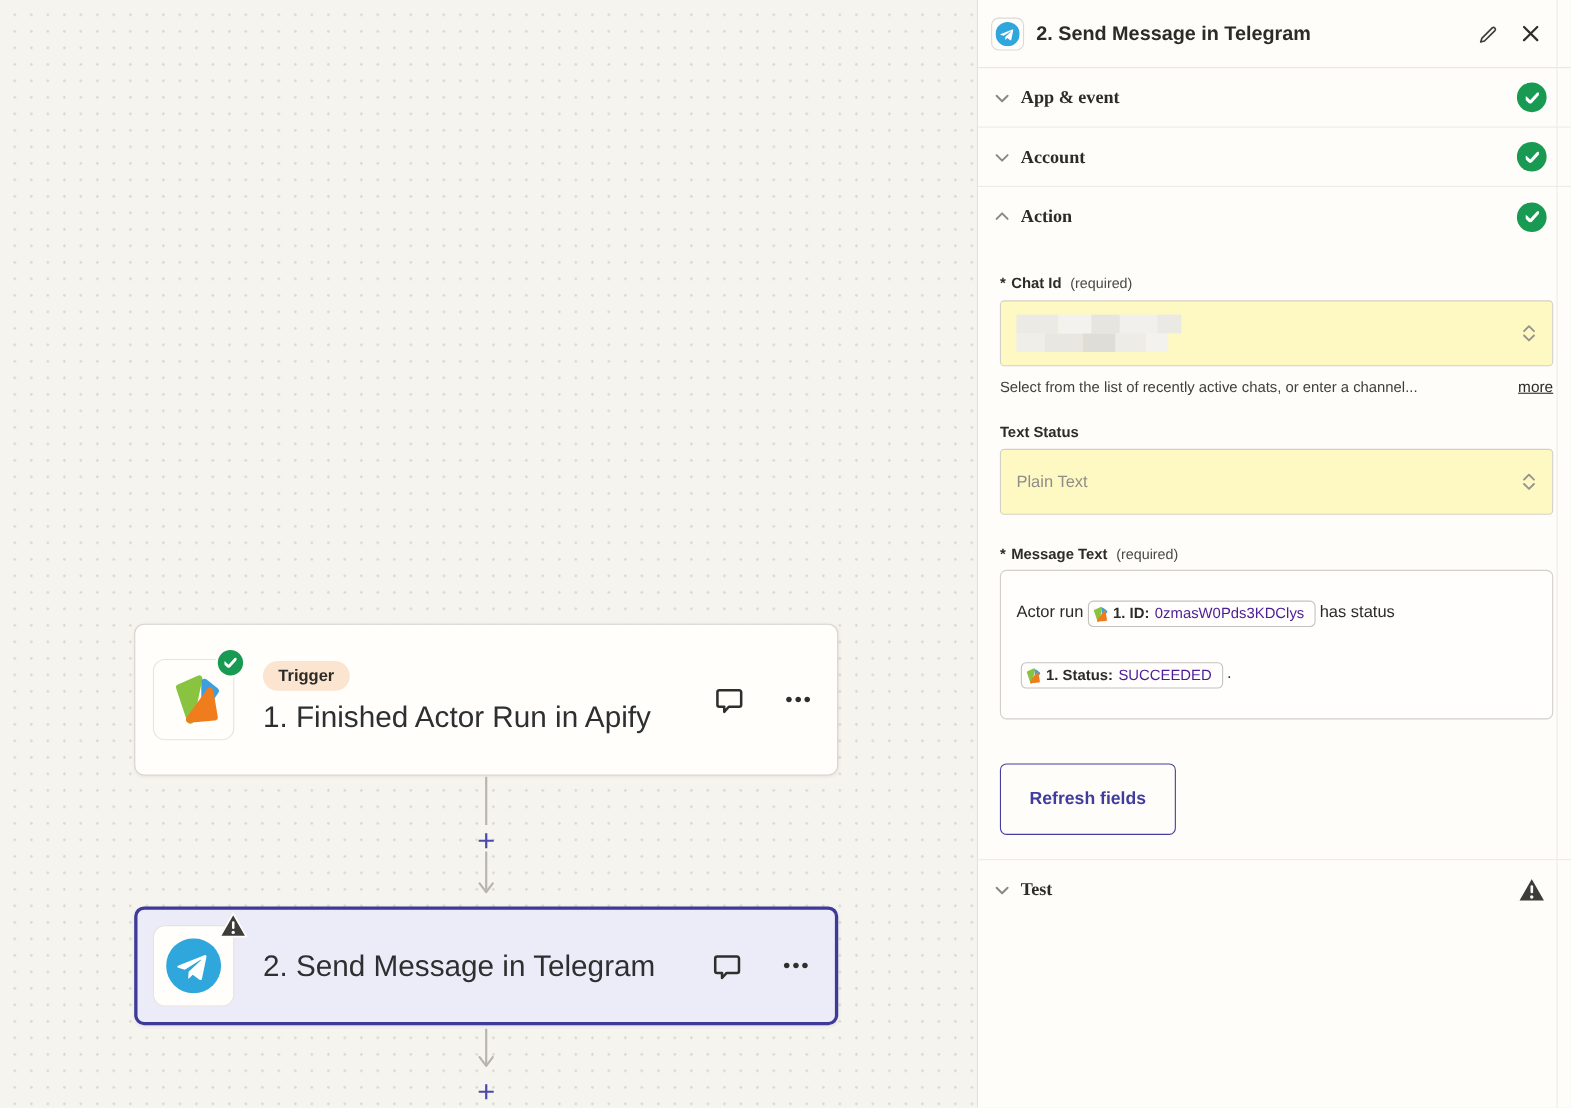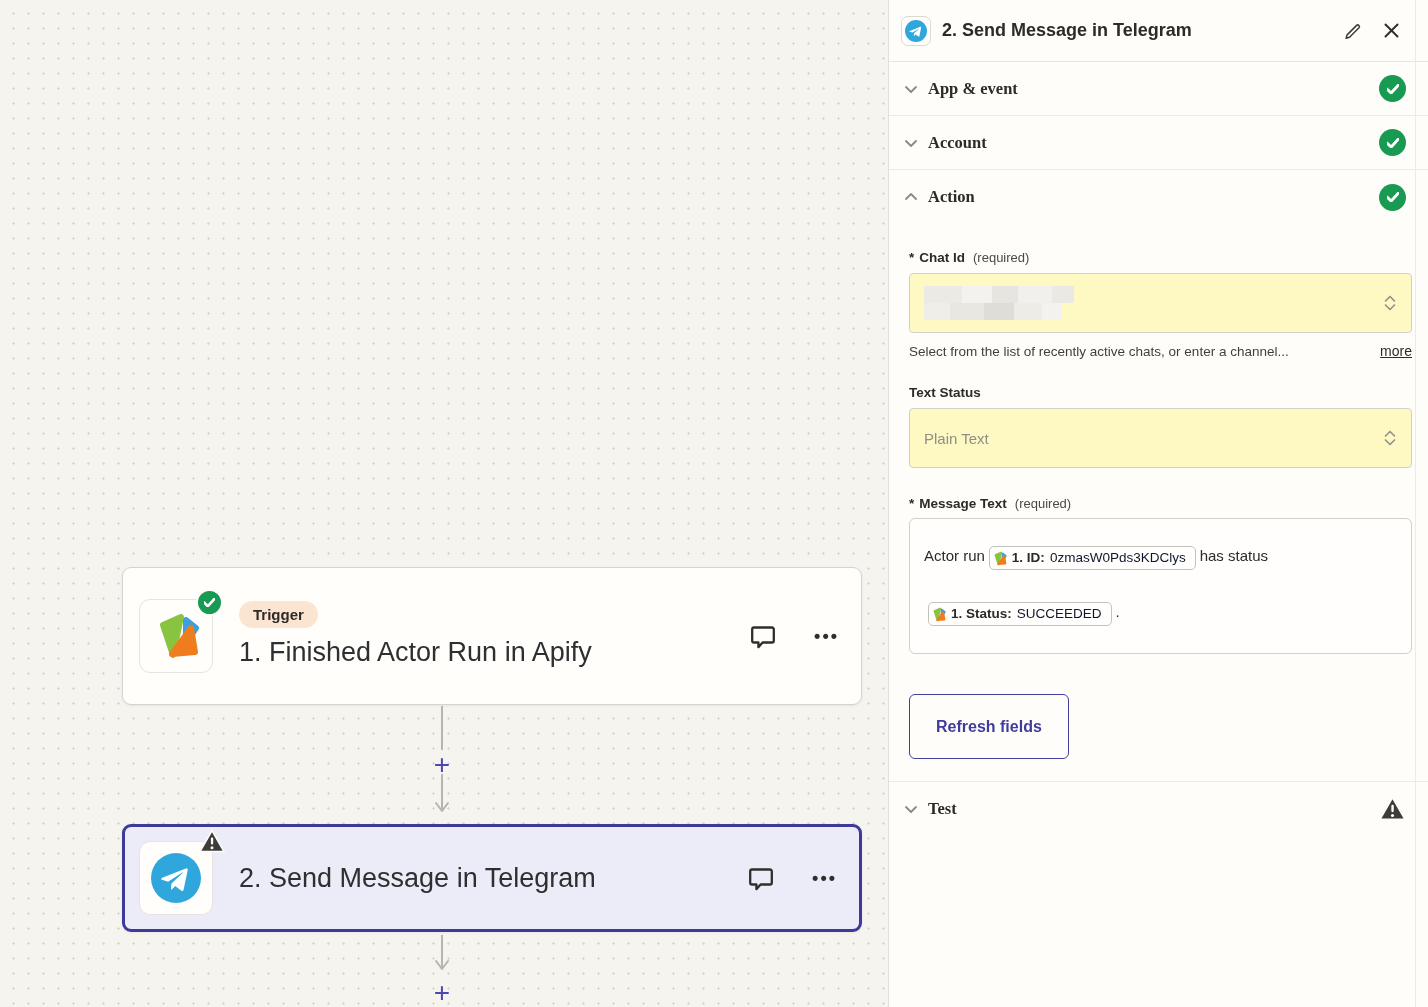--- a/index.html
+++ b/index.html
@@ -7,21 +7,21 @@
   body { font-family:"Liberation Sans", sans-serif; color:#2b2b27; background:#f6f4ef; position:relative; }
 
   
   .canvas{
     position:absolute; left:0; top:0; width:888px; height:1007px;
     background-color:#f6f4ef;
     background-image:radial-gradient(circle,#dbd8d2 1.1px, transparent 1.3px);
     background-size:15px 15px; background-position:6px 6px;
   }
   .step-card{
-    position:absolute; left:122px; width:740px; display:flex; align-items:center;
+    position:absolute; left:122px; width:640px; display:flex; align-items:center;
     background:#fffefb; border:1px solid #d6d3ce; border-radius:9px;
     padding:0 22px 0 16px; box-shadow:0 1px 3px rgba(50,48,42,.07); cursor:pointer;
   }
   .step-card.trigger{ top:567px; height:138px; }
   .step-card.selected{ top:824px; height:108px; background:#ececf8; border:3px solid #3d3a99; padding-left:14px; }
   .icon-box{
     width:74px; height:74px; background:#fffefb; border:1px solid #e7e4df; border-radius:11px;
     display:flex; align-items:center; justify-content:center; position:relative; margin-right:26px; flex:none;
   }
   .icon-badge{ position:absolute; top:-11px; right:-11px; }
@@ -106,21 +106,21 @@
     margin-top:7px; min-height:88px; border:1px solid #d3d0ca; border-radius:6px; background:#fffefc;
     padding:11px 14px; font-size:15px; line-height:28px; color:#2b2b27; cursor:text;
   }
   .token{
     display:inline-flex; align-items:center; gap:5px; vertical-align:-5px;
     border:1px solid #c4c2bc; border-radius:5px; background:#fffefc;
     padding:0 9px 0 2px; height:24px; margin:16px 4px; cursor:pointer; white-space:nowrap;
   }
   .token:first-child{ margin-left:0; }
   .token-label{ font-size:13.5px; font-weight:700; color:#2b2b27; }
-  .token-value{ font-size:13.5px; color:#0f172a; }
+  .token-value{ font-size:13.5px; color:#4c1d95; }
   .btn-row{ display:flex; gap:20px; margin-top:40px; margin-bottom:22px; }
   .btn{ height:65px; border-radius:6px; font-family:inherit; font-size:16px; font-weight:700; cursor:pointer; }
   .btn-outline{ background:#fffdf9; border:1px solid #43409f; color:#3f3c9e; padding:0 26px; }
   .btn-primary{ background:#44419e; border:1px solid #44419e; color:#ffffff; padding:0 28px; }
 </style>
 </head>
 <body>
 
 <svg width="0" height="0" style="position:absolute">
   <defs>

